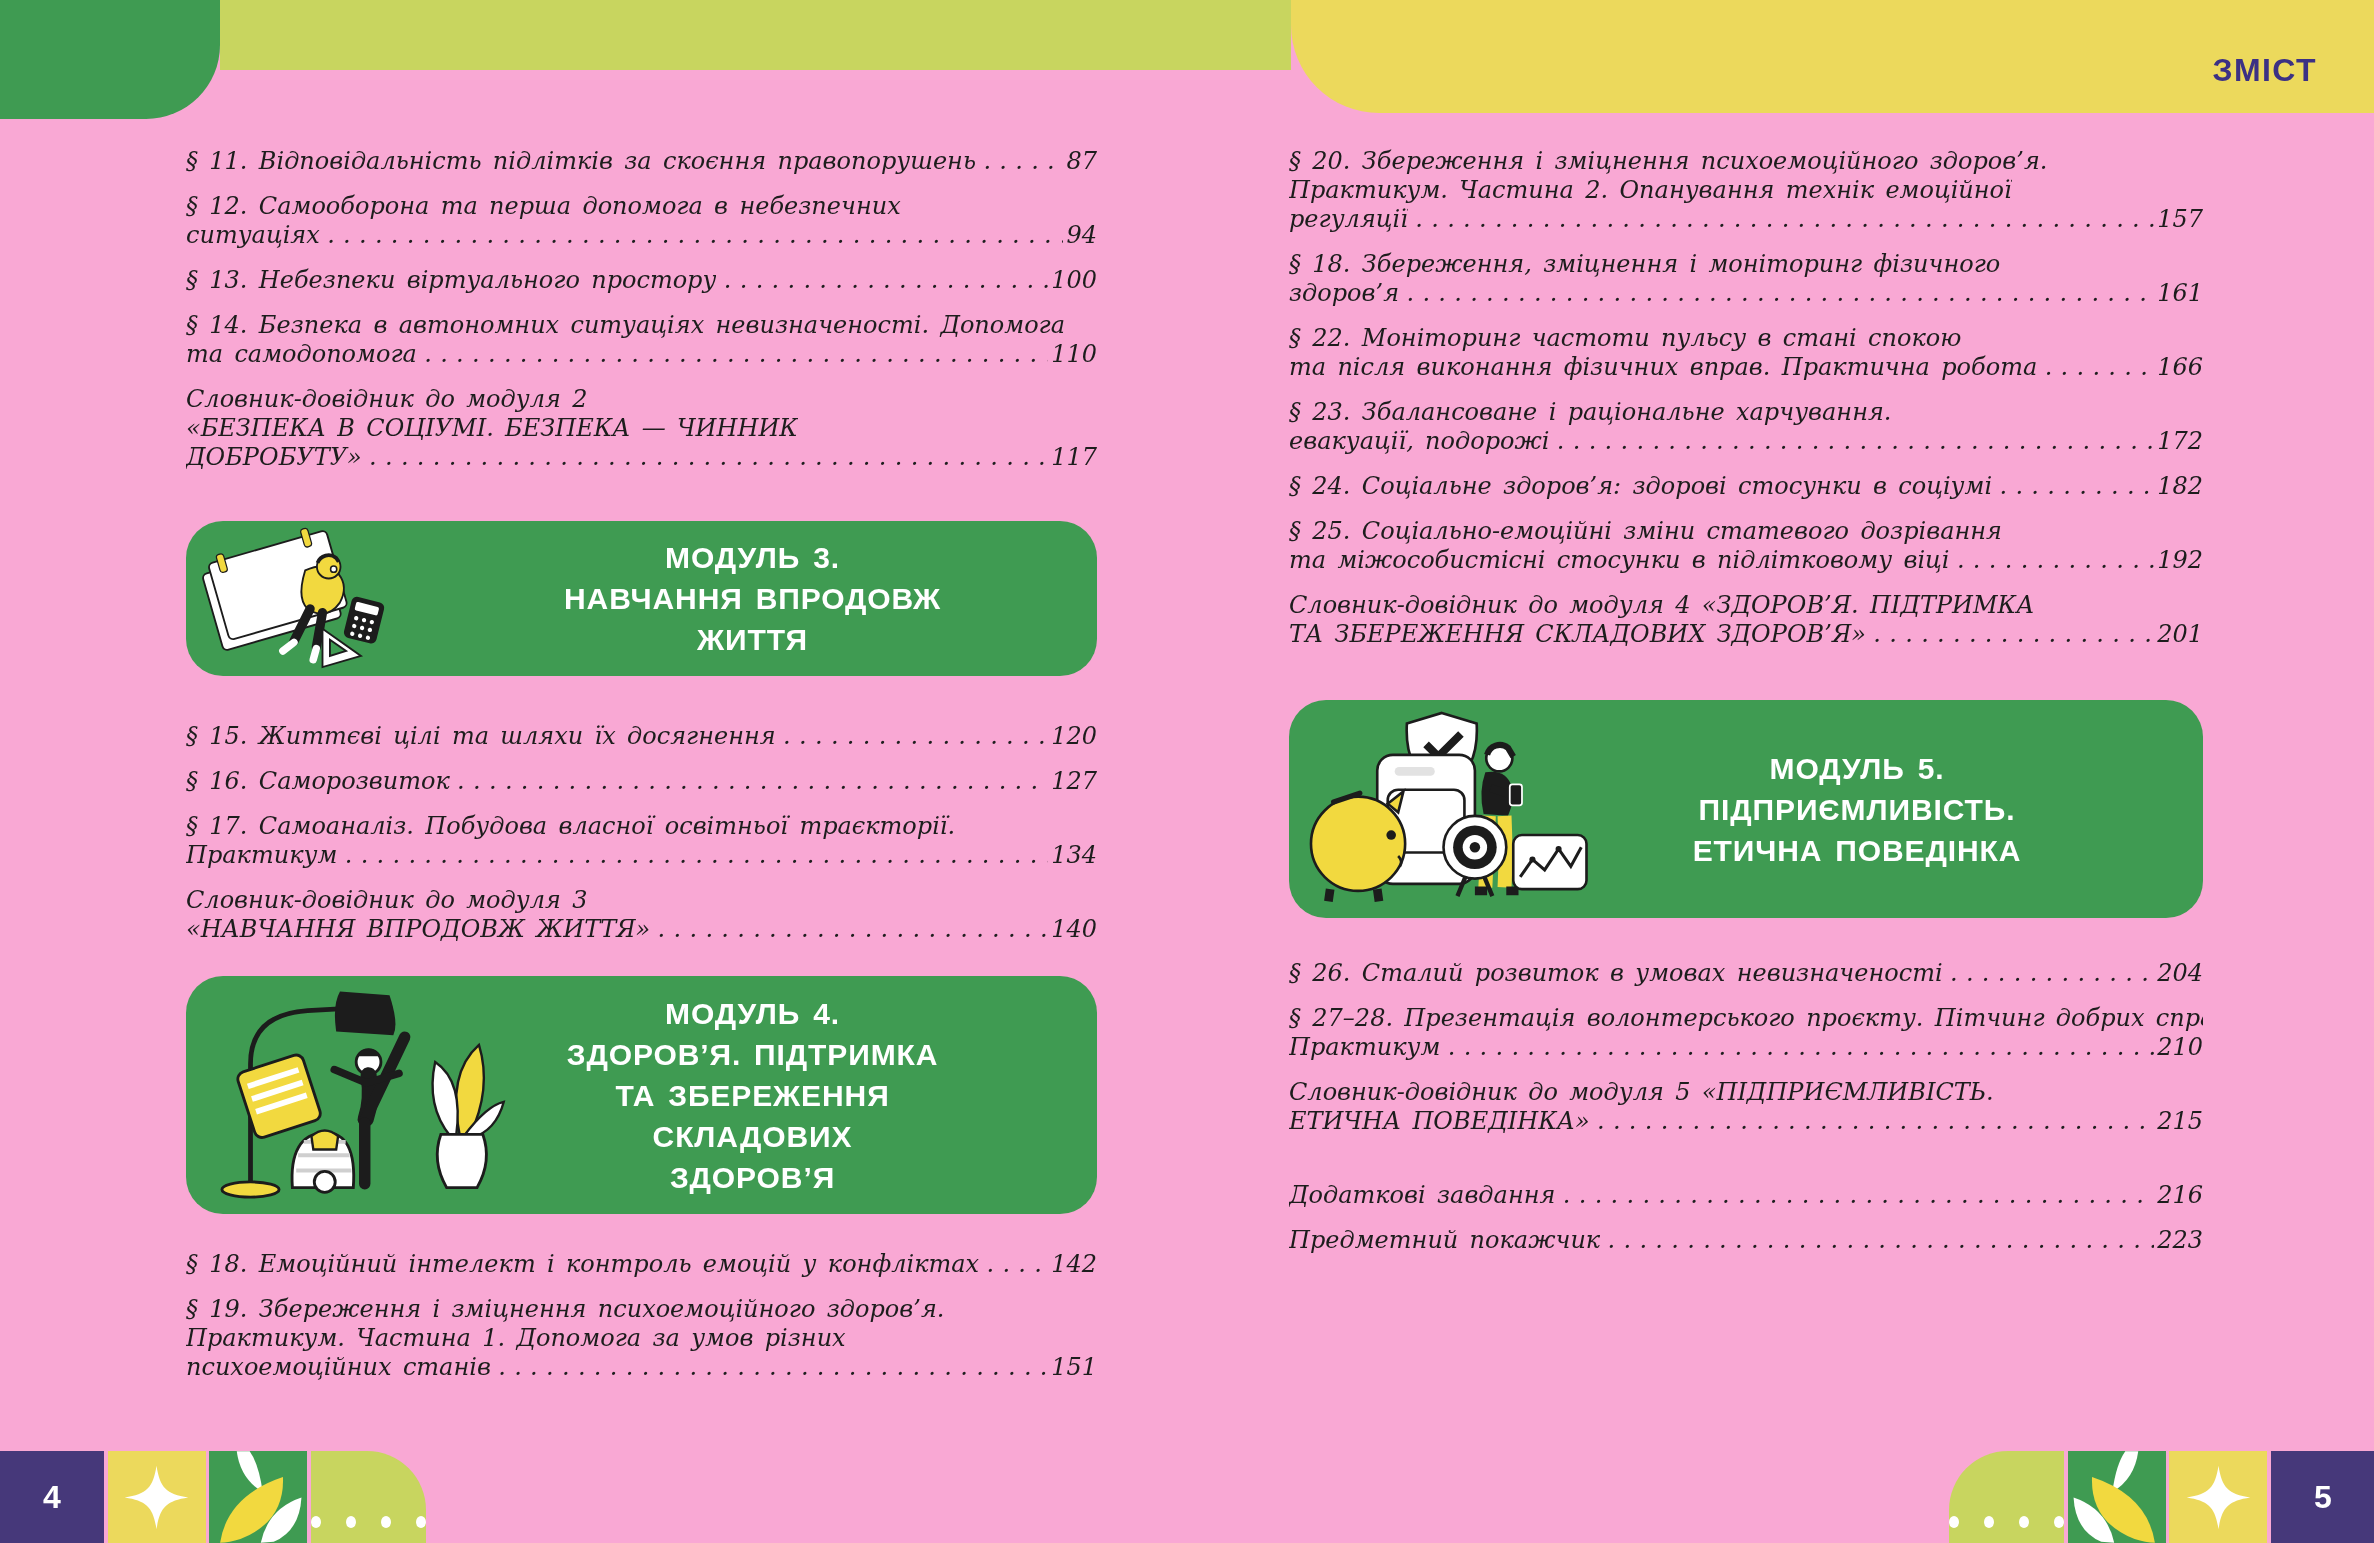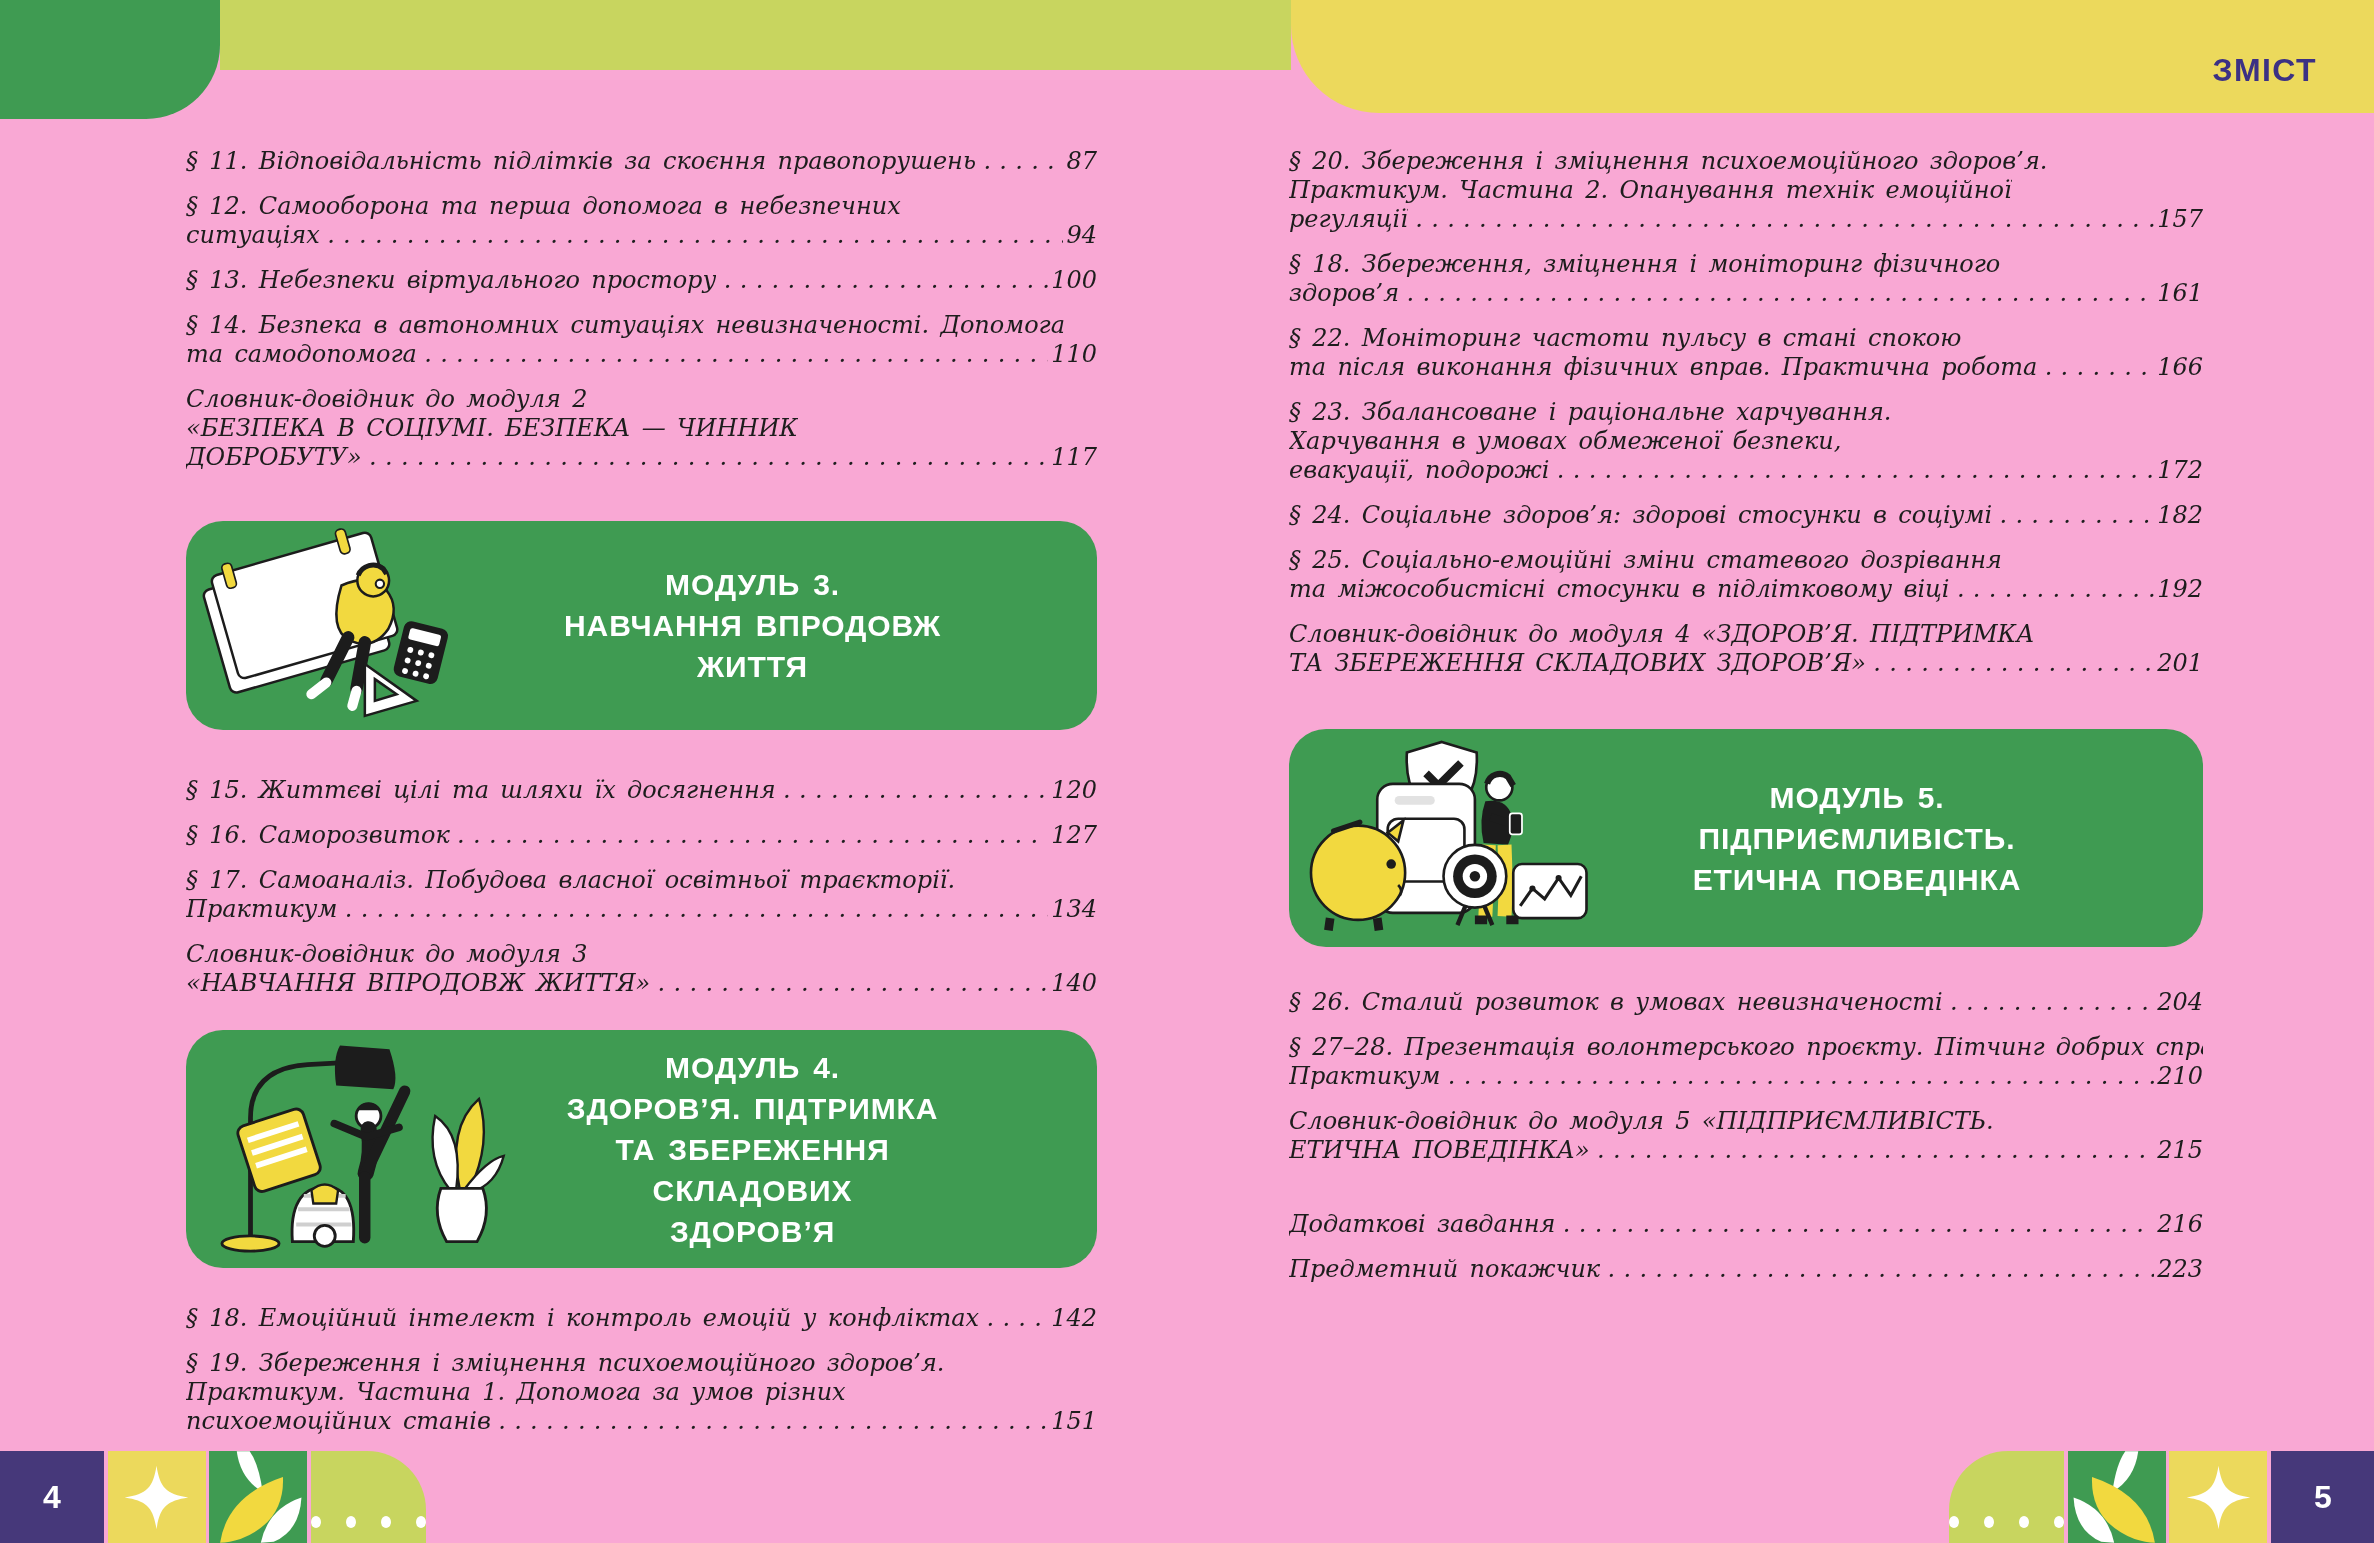--- a/index.html
+++ b/index.html
@@ -28,21 +28,21 @@
   .entry { margin:0 0 16px 0; }
   .entry.extra-gap { margin-top:45px; }
   .line { display:flex; align-items:baseline; white-space:nowrap; overflow:hidden;font-style:italic; }
   .txt { flex:0 1 auto; overflow:hidden; }
   .dots { flex:1 1 18.6px; overflow:hidden; margin-left:7.4px; letter-spacing:8.3px; color:#1d1d1d; }
   .dots::before { content:"........................................................................................................................................"; }
   .pg { flex:0 0 auto; margin-left:3.7px; }
 
   
   .banner { background:#3f9b52; border-radius:37px; display:flex; align-items:center; }
-  .banner.module-3 { height:209px; margin:49px 0 46px 0; }
+  .banner.module-3 { height:155px; margin:49px 0 46px 0; }
   .banner.module-4 { height:238px; margin:32px 0 36px 0; }
   .banner.module-5 { height:218px; margin:51px 0 41px 0;justify-content:flex-end; }
   .banner-illus { flex:0 0 352px; height:100%; position:relative; overflow:hidden; }
   .banner-illus svg { position:absolute; left:15px; top:5.6px; height:92%; }
   .banner-title { flex:1 1 auto; text-align:center; padding-right:130px;
     font-family:"Liberation Sans", sans-serif; font-weight:700; color:#ffffff;
     font-size:30px; line-height:41px; letter-spacing:0.9px; }
 
   
   .footer-group { position:absolute; bottom:0; display:flex; gap:3.7px; align-items:flex-end; }
@@ -278,23 +278,20 @@
           <span class="txt">та після виконання фізичних вправ. Практична робота</span>
           <span class="dots"></span>
           <span class="pg">166</span>
         </div>
       </div>
       <div class="entry">
         <div class="line">
           <span class="txt">§ 23. Збалансоване і раціональне харчування.</span>
         </div>
         <div class="line">
-          <span class="txt">Харчування в умовах обмеженої безпеки,</span>
-        </div>
-        <div class="line">
           <span class="txt">евакуації, подорожі</span>
           <span class="dots"></span>
           <span class="pg">172</span>
         </div>
       </div>
       <div class="entry">
         <div class="line">
           <span class="txt">§ 24. Соціальне здоров’я: здорові стосунки в соціумі</span>
           <span class="dots"></span>
           <span class="pg">182</span>

